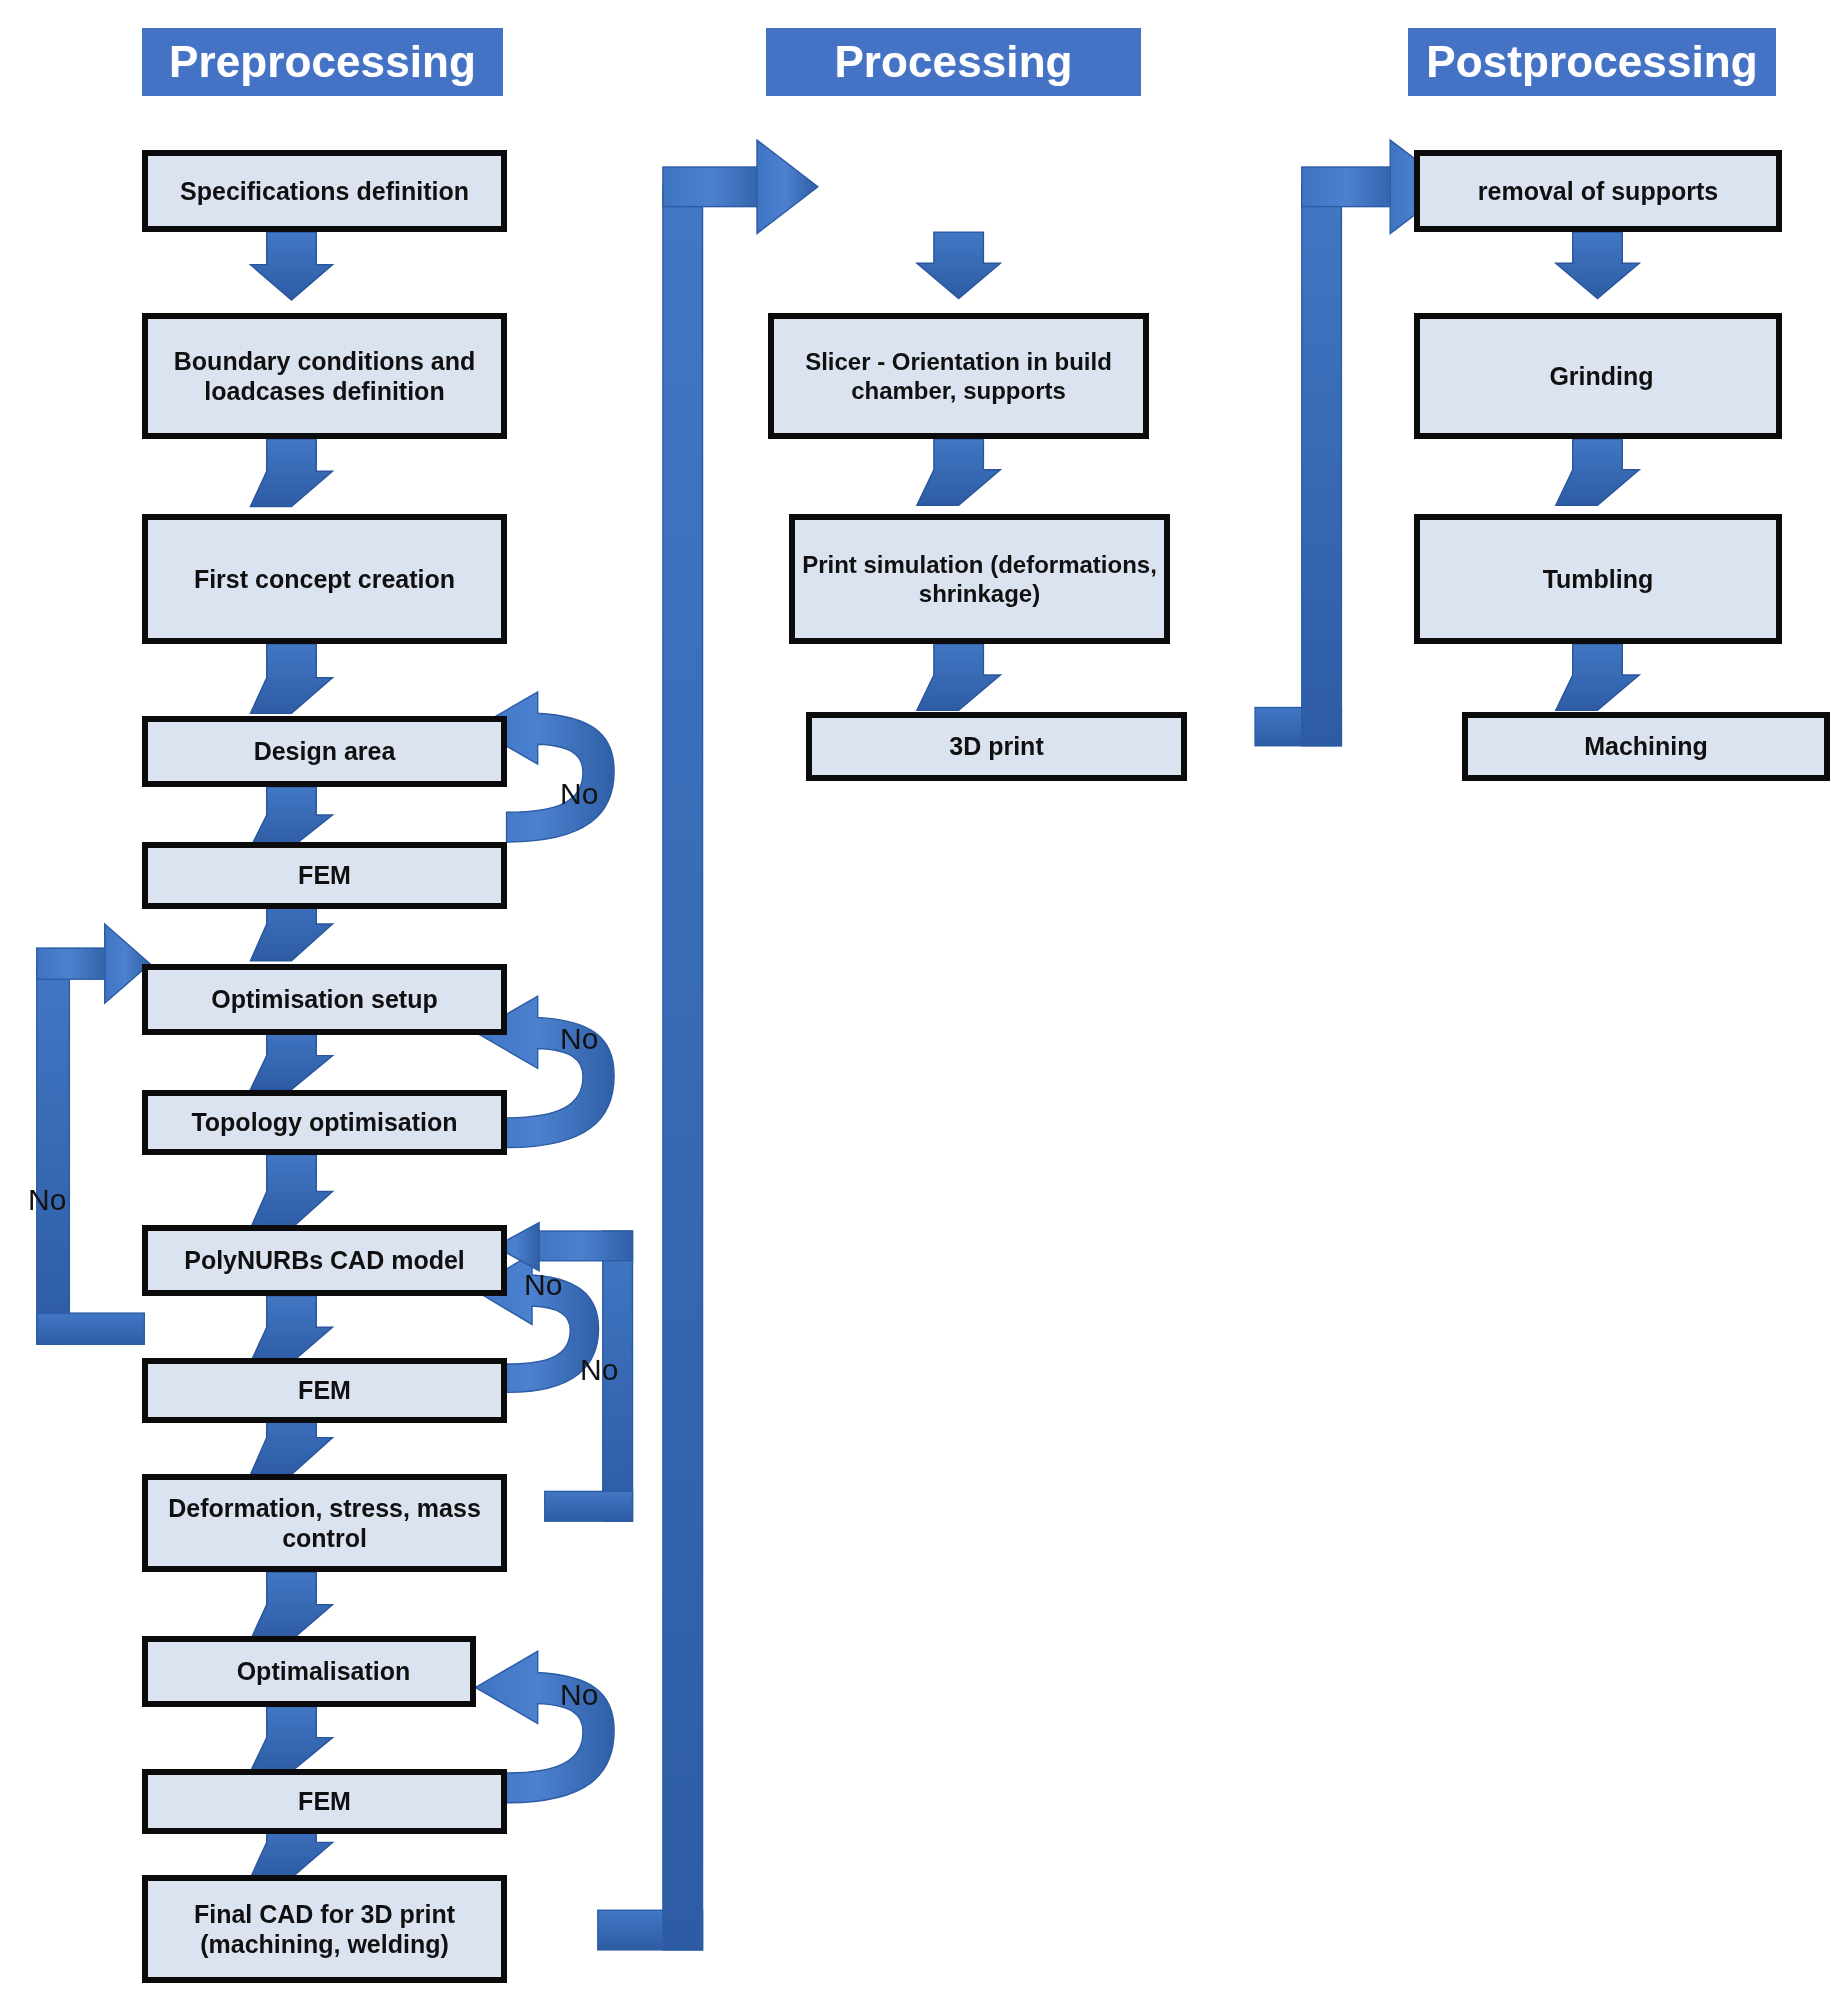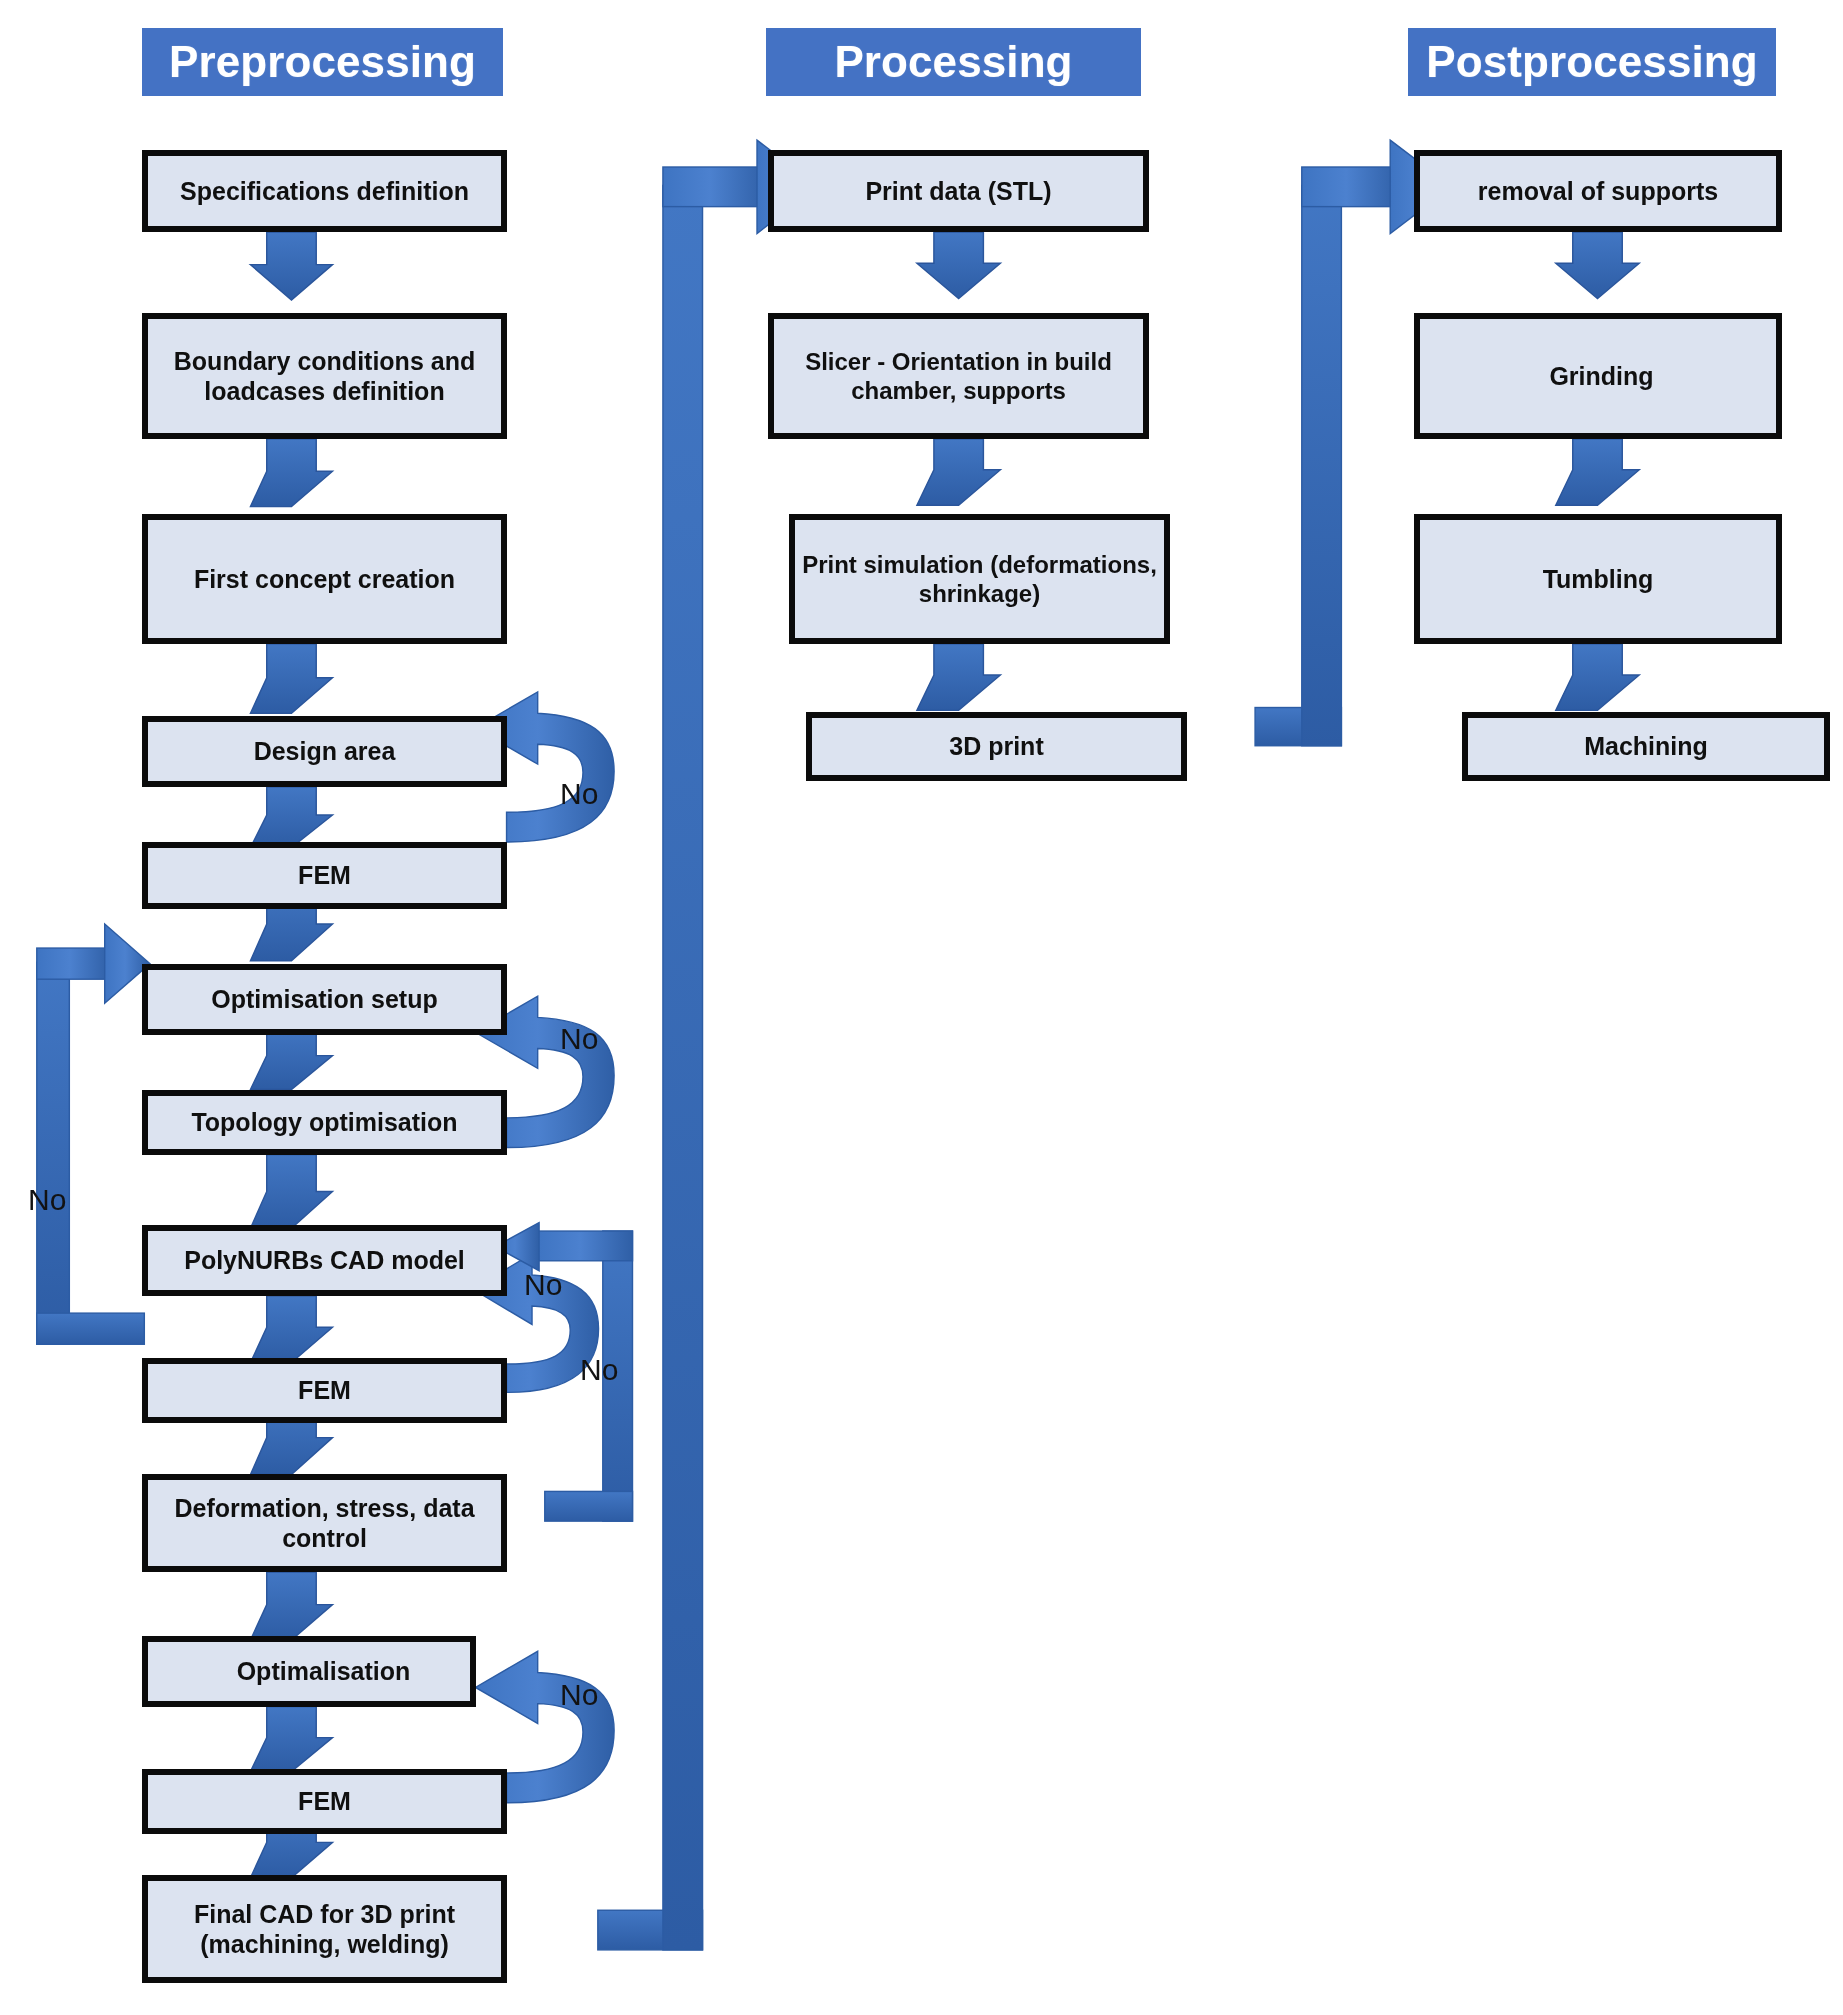--- a/index.html
+++ b/index.html
@@ -191,29 +191,28 @@
   <div class="node" style="left:142px;top:842px;width:365px;height:67px;">FEM</div>
 
   <div class="node" style="left:142px;top:964px;width:365px;height:71px;">Optimisation setup</div>
 
   <div class="node" style="left:142px;top:1090px;width:365px;height:65px;">Topology optimisation</div>
 
   <div class="node" style="left:142px;top:1225px;width:365px;height:71px;">PolyNURBs CAD model</div>
 
   <div class="node" style="left:142px;top:1358px;width:365px;height:65px;">FEM</div>
 
-  <div class="node" style="left:142px;top:1474px;width:365px;height:98px;">Deformation, stress, data control</div>
+  <div class="node" style="left:142px;top:1474px;width:365px;height:98px;">Deformation, stress, mass control</div>
 
   <div class="node" style="left:142px;top:1636px;width:334px;height:71px;padding-left:36px;">Optimalisation</div>
 
   <div class="node" style="left:142px;top:1769px;width:365px;height:65px;">FEM</div>
 
   <div class="node" style="left:142px;top:1875px;width:365px;height:108px;">Final CAD for 3D print (machining, welding)</div>
 
-  <div class="node" style="left:768px;top:150px;width:381px;height:82px;">Print data (STL)</div>
 
   <div class="node tight" style="left:768px;top:313px;width:381px;height:126px;">Slicer - Orientation in build chamber, supports</div>
 
   <div class="node tight" style="left:768px;top:514px;width:381px;height:130px;margin-left:21px;">Print simulation (deformations, shrinkage)</div>
 
   <div class="node" style="left:806px;top:712px;width:381px;height:69px;">3D print</div>
 
   <div class="node" style="left:1414px;top:150px;width:368px;height:82px;">removal of supports</div>
 
   <div class="node" style="left:1414px;top:313px;width:368px;height:126px;padding-left:14px;">Grinding</div>

